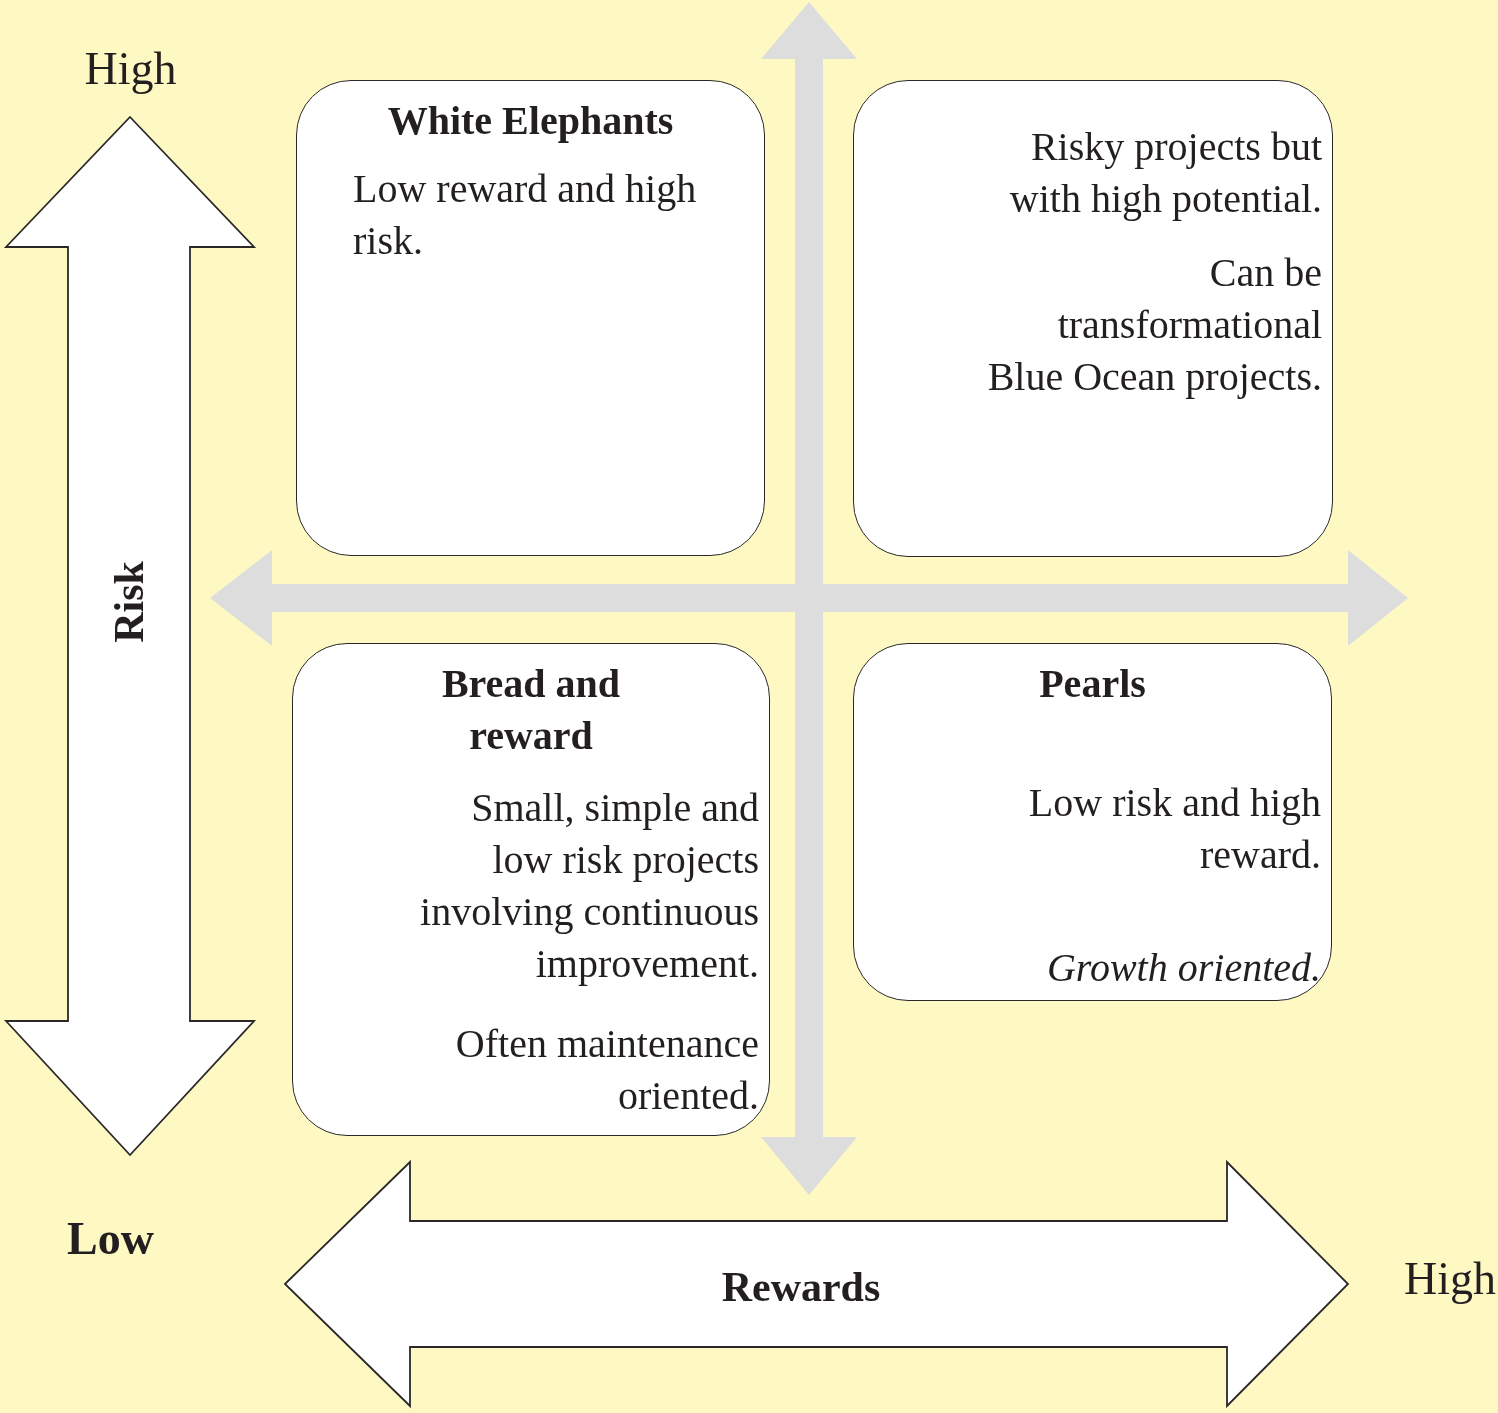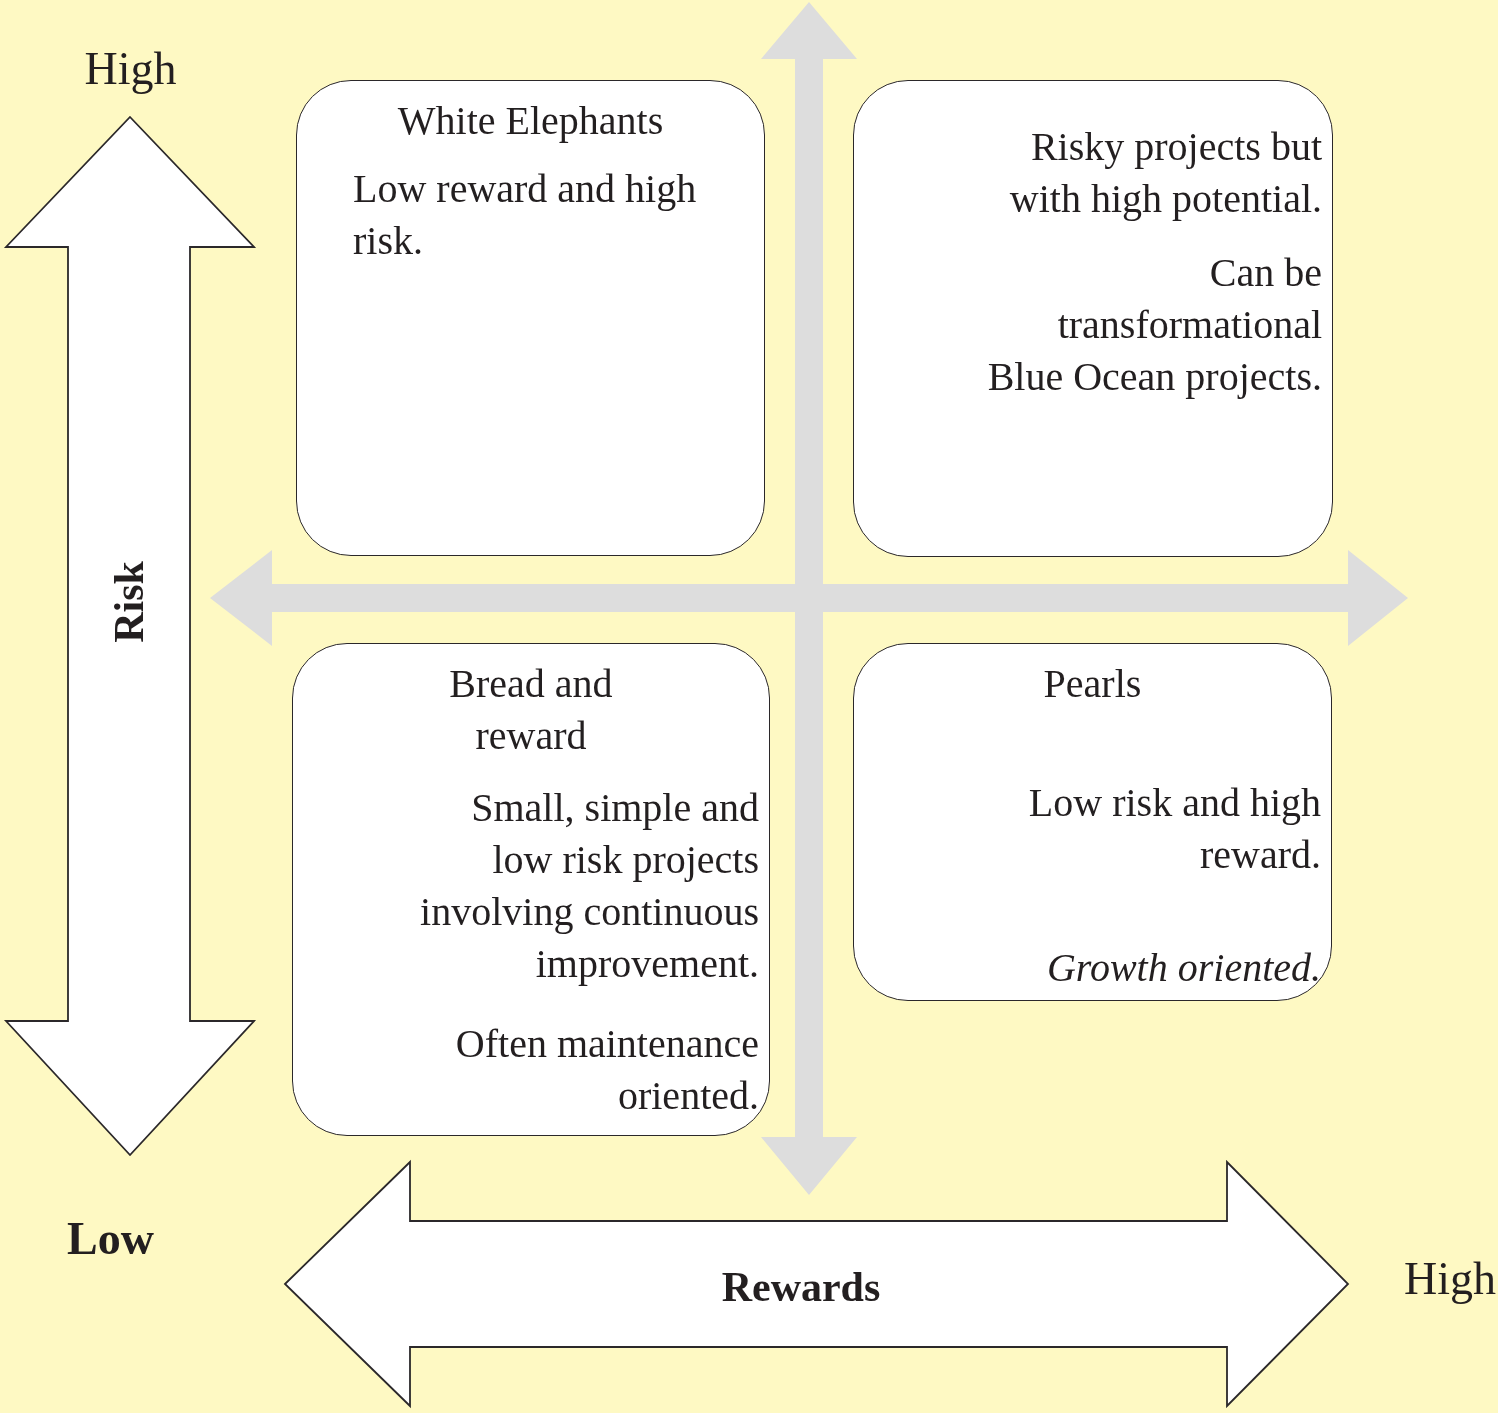--- a/index.html
+++ b/index.html
@@ -20,21 +20,21 @@
   .quadrant {
     position: absolute;
     background: #ffffff;
     border: 1.5px solid #2b282a;
     border-radius: 55px;
     box-sizing: border-box;
     padding-top: 14px;
     text-align: center;
   }
   .q-title {
-    font-weight: normal;
+    font-weight: bold;
     font-size: 40px;
     line-height: 52px;
     white-space: pre-line;
     margin: 0;
   }
   .q-body p {
     font-size: 40px;
     line-height: 52px;
     white-space: pre-line;
     text-align: right;

